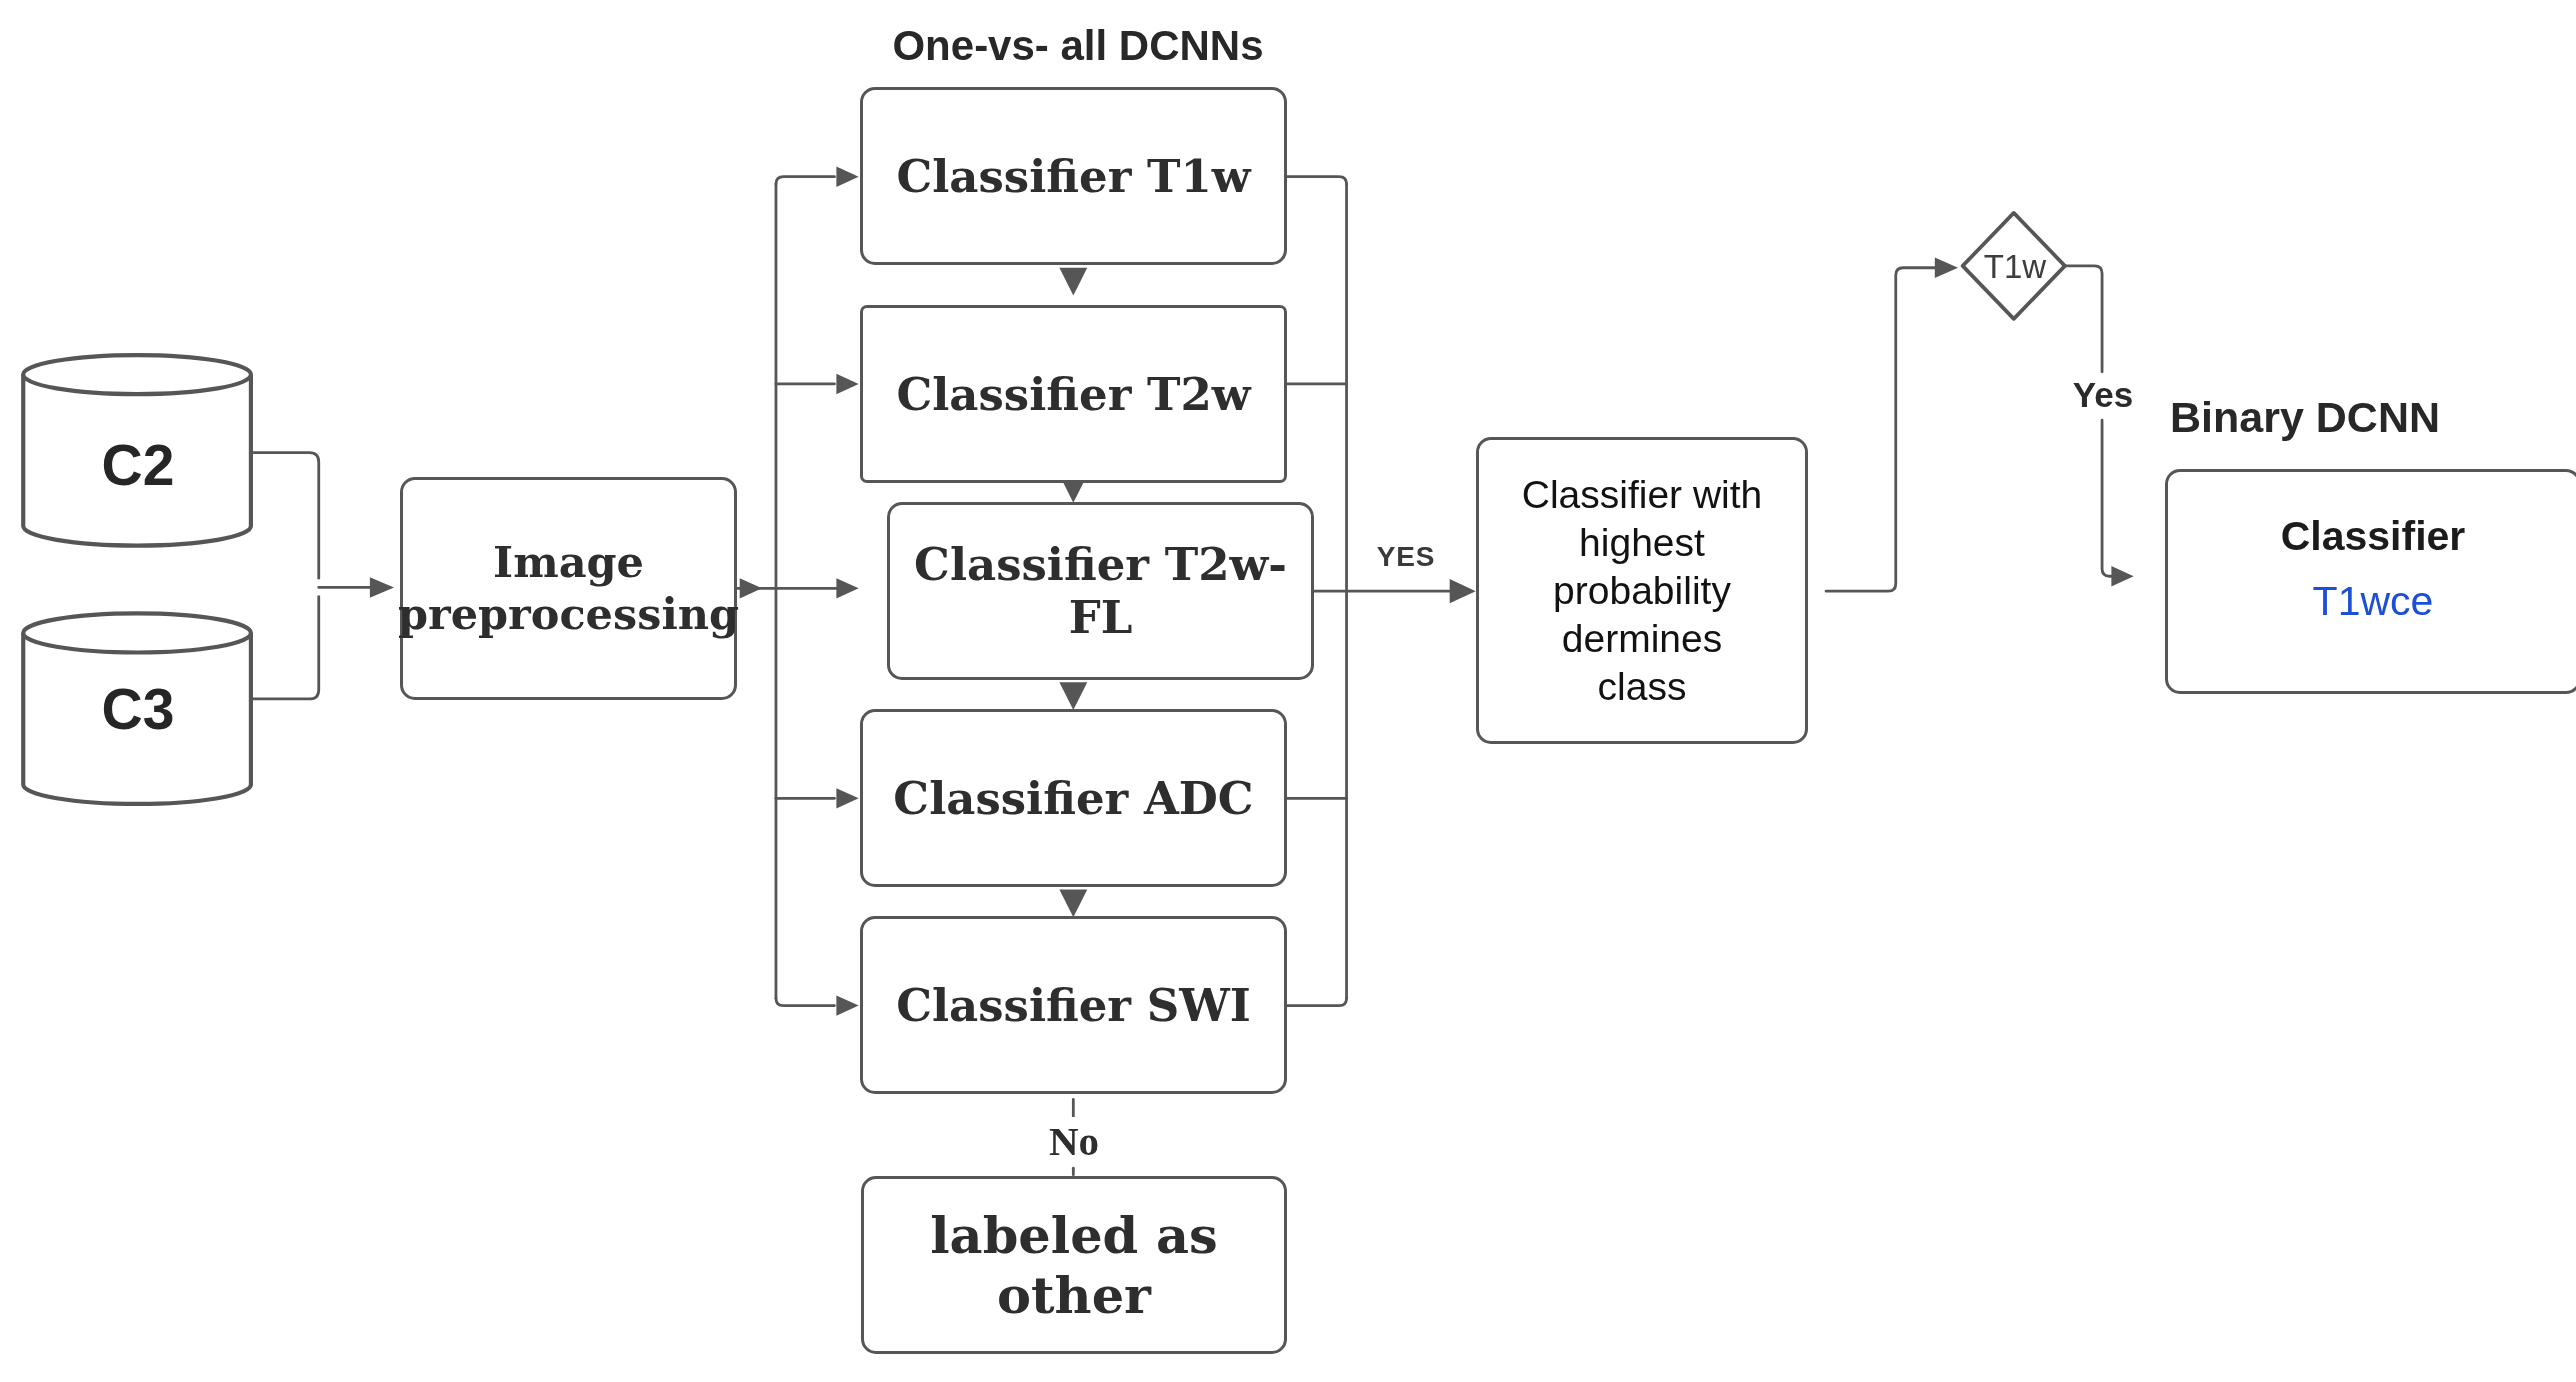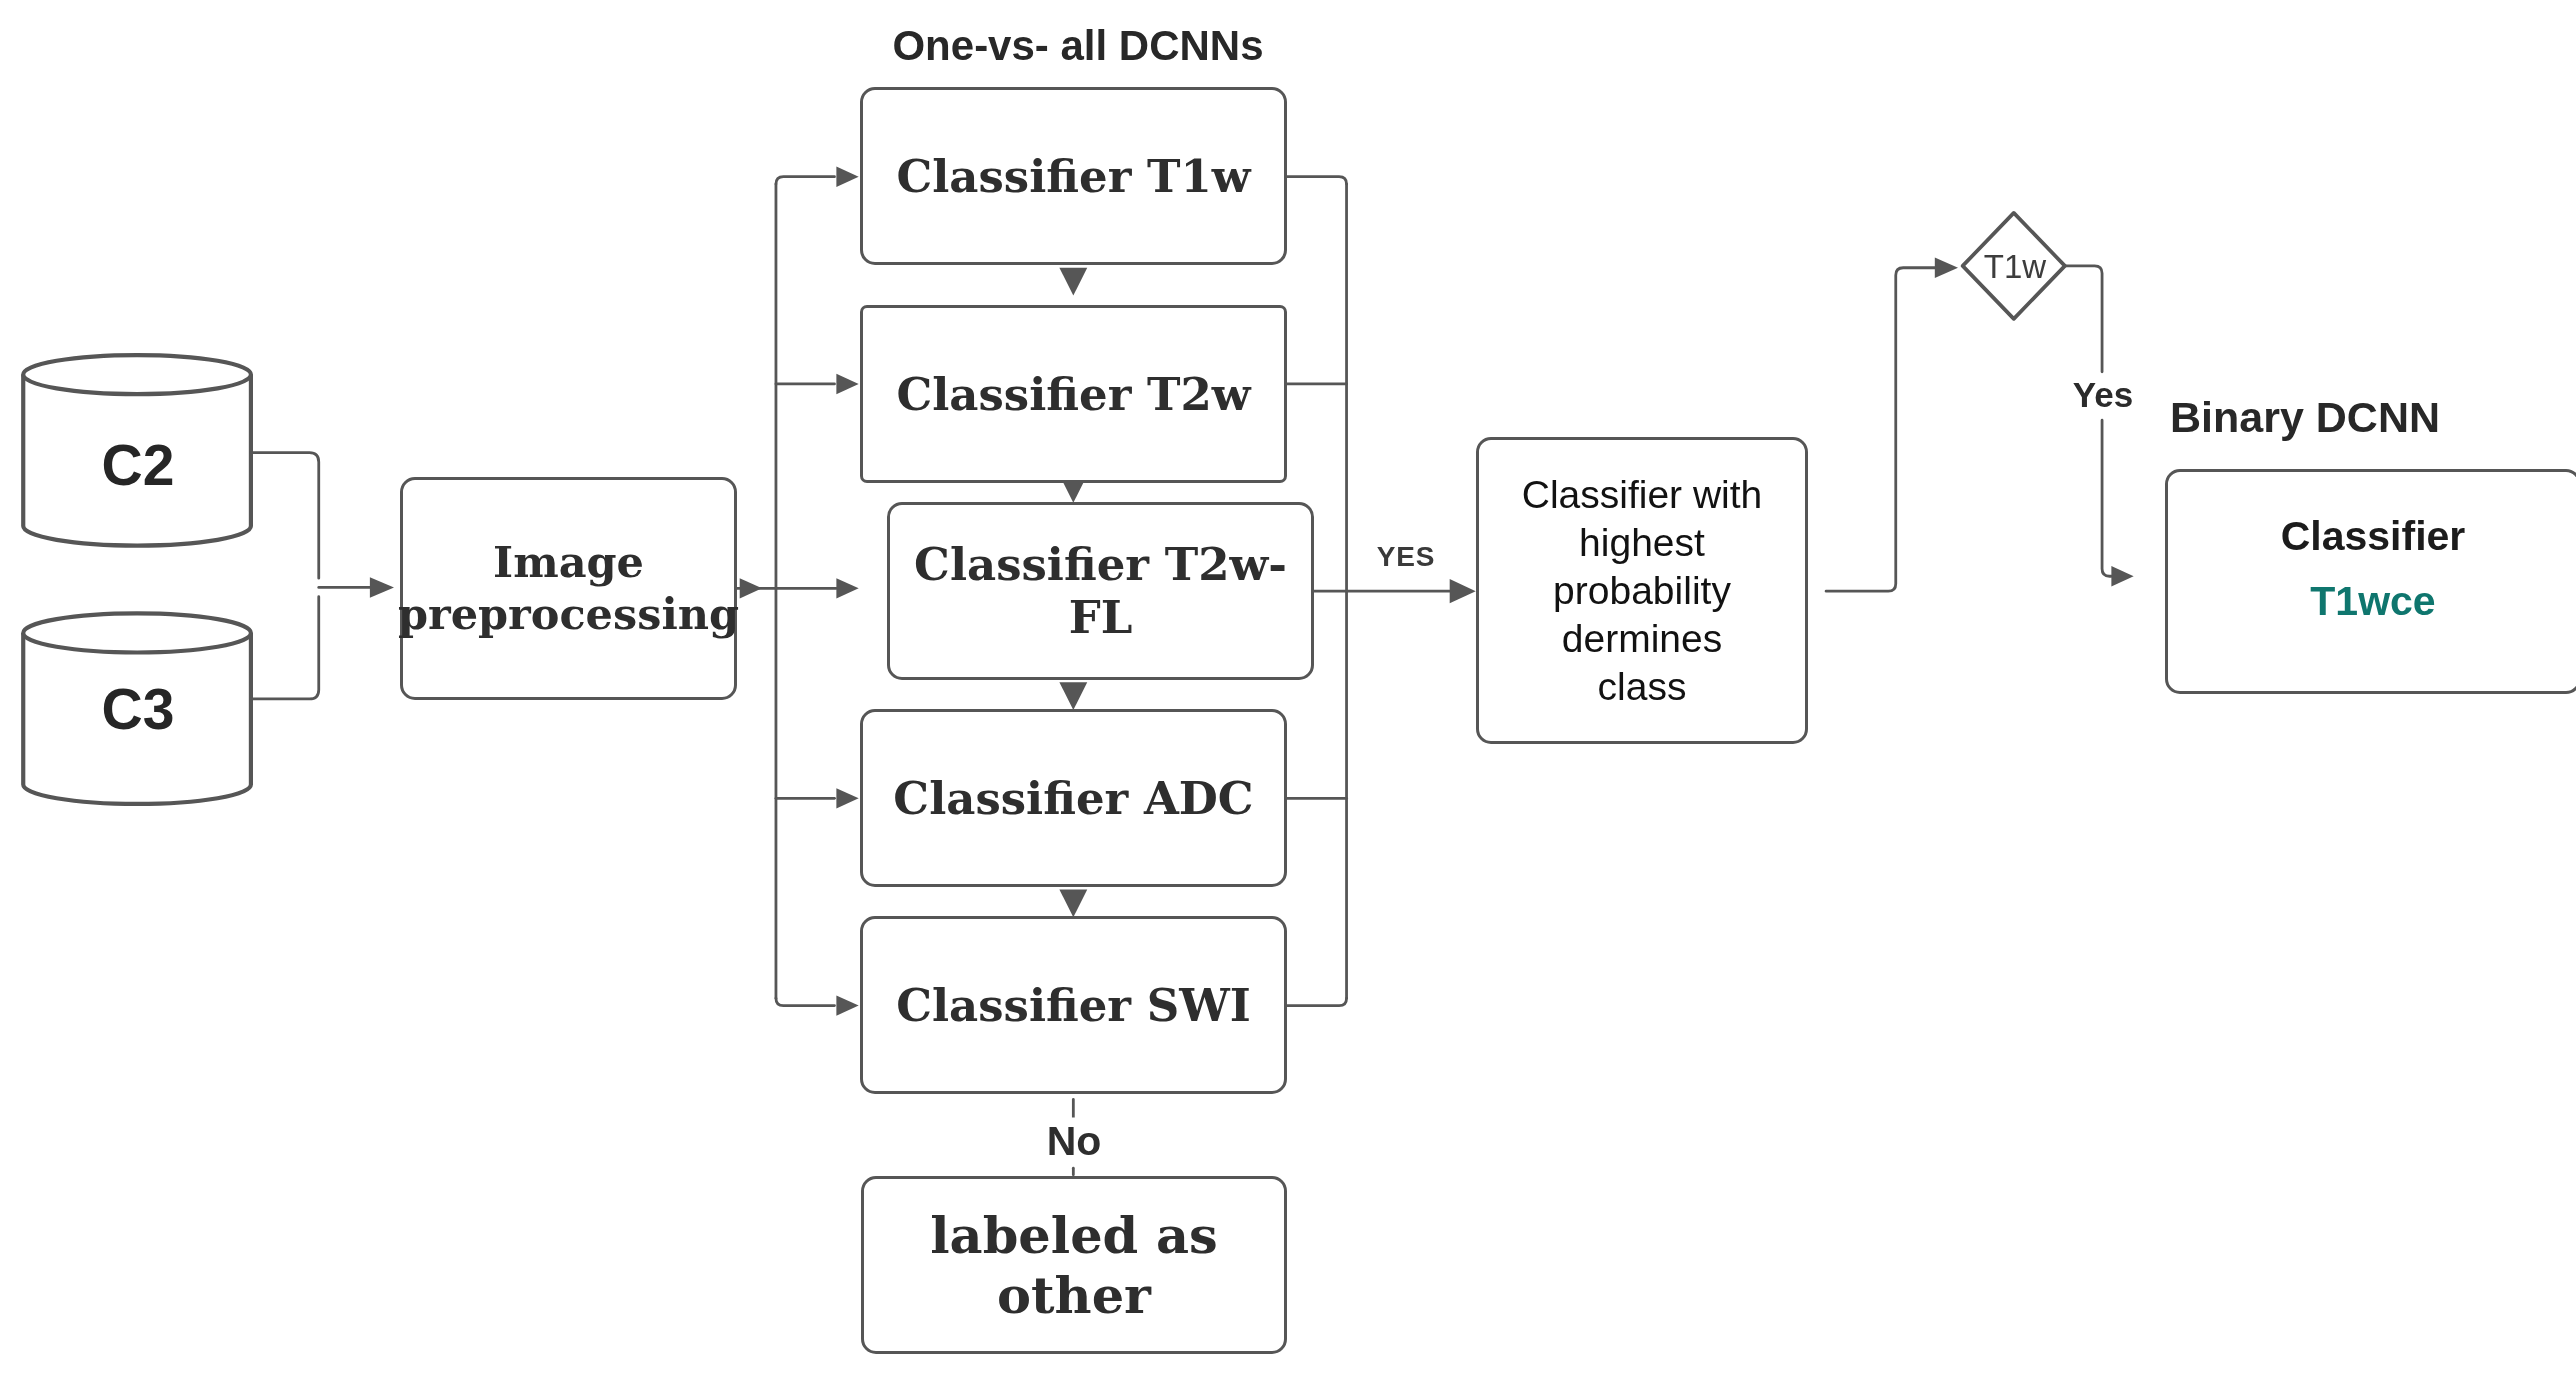--- a/index.html
+++ b/index.html
@@ -35,23 +35,23 @@
   .prebox{font-size:43px;line-height:1.2;}
   .otherbox{font-size:51px;align-items:center;}
   .probbox{font-family:"Liberation Sans",sans-serif;font-weight:400;color:#121212;font-size:39px;line-height:48px;}
   .t1wcebox{font-family:"Liberation Sans",sans-serif;font-weight:bold;color:#1c1c1c;font-size:41px;line-height:65px;margin-left:30px;}
 
   .lbl{position:absolute;transform:translate(-50%,-50%);white-space:nowrap;}
   .title{font-weight:bold;font-size:42px;color:#282828;}
   .dblbl{font-weight:bold;font-size:57px;color:#262626;}
   .yescaps{font-weight:bold;font-size:28px;color:#3a3a3a;letter-spacing:0.9px;}
   .yeslbl{font-weight:bold;font-size:35px;color:#2b2b2b;background:#ffffff;padding:0 5.6px;}
-  .nolbl{font-family:Liberation Sans, sans-serif;font-weight:bold;font-size:41px;color:var(--text);background:#ffffff;}
+  .nolbl{font-family:Liberation Serif, serif;font-weight:bold;font-size:41px;color:var(--text);background:#ffffff;}
   .t1wlbl{font-size:33px;color:#3d3d3d;}
-  .t1wce-strong{font-weight:700;color:#0f766e;}
+  .t1wce-strong{font-weight:400;color:#1d4ed8;}
 </style>
 </head>
 <body>
 
 <div id="canvas">
 
   <svg width="2576" height="1383" viewBox="0 0 2772 1488">
 
     <g>
       <path class="shape" d="M25,403 L25,566 A122.5,21 0 0,0 270,566 L270,403"></path>

